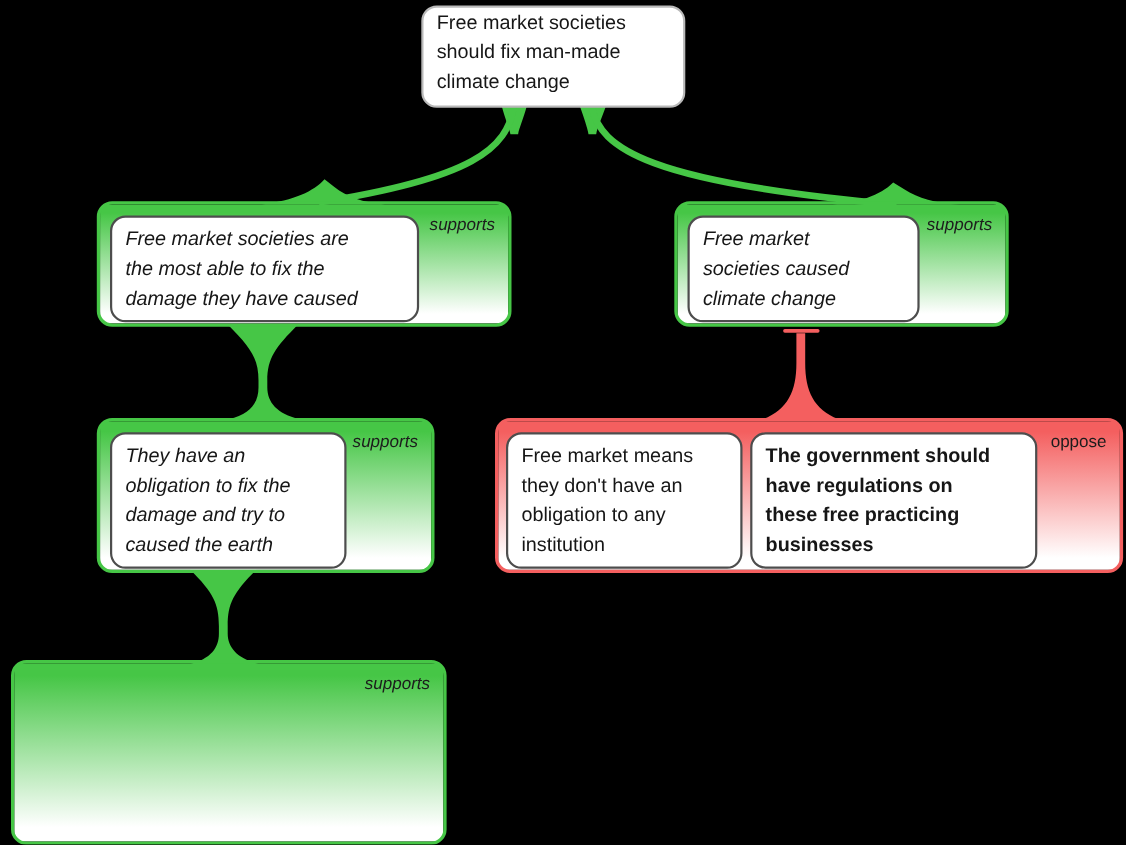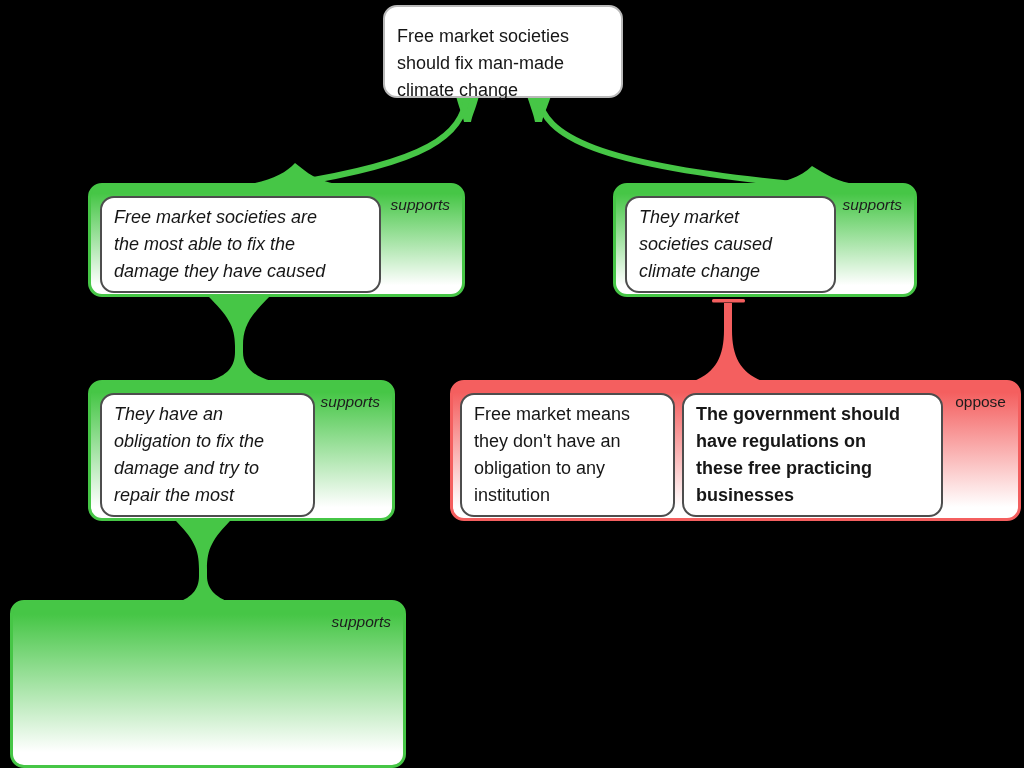--- a/index.html
+++ b/index.html
@@ -16,21 +16,21 @@
   }
   #edges{position:absolute;left:0;top:0;width:1024px;height:768px;z-index:0;}
 
   .node, .group{box-sizing:border-box;position:absolute;}
 
   .root-node{
     z-index:2;
     background:#ffffff;
     border:2px solid #b9b9b9;
     border-radius:14px;
-    padding:16px 12px;
+    padding:0 12px;
     font-size:18px;line-height:27px;color:#161616;
     white-space:pre-line;
   }
   .group{
     z-index:1;
     border-radius:14px;
     border:3px solid;
   }
   .group.support{
     border-color:var(--support);
@@ -113,31 +113,31 @@
 
   <div id="grp-most-able" class="group support">
     <span class="relation-label">supports</span>
     <div id="st-most-able" class="statement">Free market societies are
 the most able to fix the
 damage they have caused</div>
   </div>
 
   <div id="grp-caused" class="group support">
     <span class="relation-label">supports</span>
-    <div id="st-caused" class="statement">They market
+    <div id="st-caused" class="statement">Free market
 societies caused
 climate change</div>
   </div>
 
   <div id="grp-obligation" class="group support">
     <span class="relation-label">supports</span>
     <div id="st-obligation" class="statement">They have an
 obligation to fix the
 damage and try to
-repair the most</div>
+caused the earth</div>
   </div>
 
   <div id="grp-oppose" class="group oppose">
     <span class="relation-label">oppose</span>
     <div id="st-no-oblig" class="statement">Free market means
 they don't have an
 obligation to any
 institution</div>
     <div id="st-regulations" class="statement">The government should
 have regulations on

